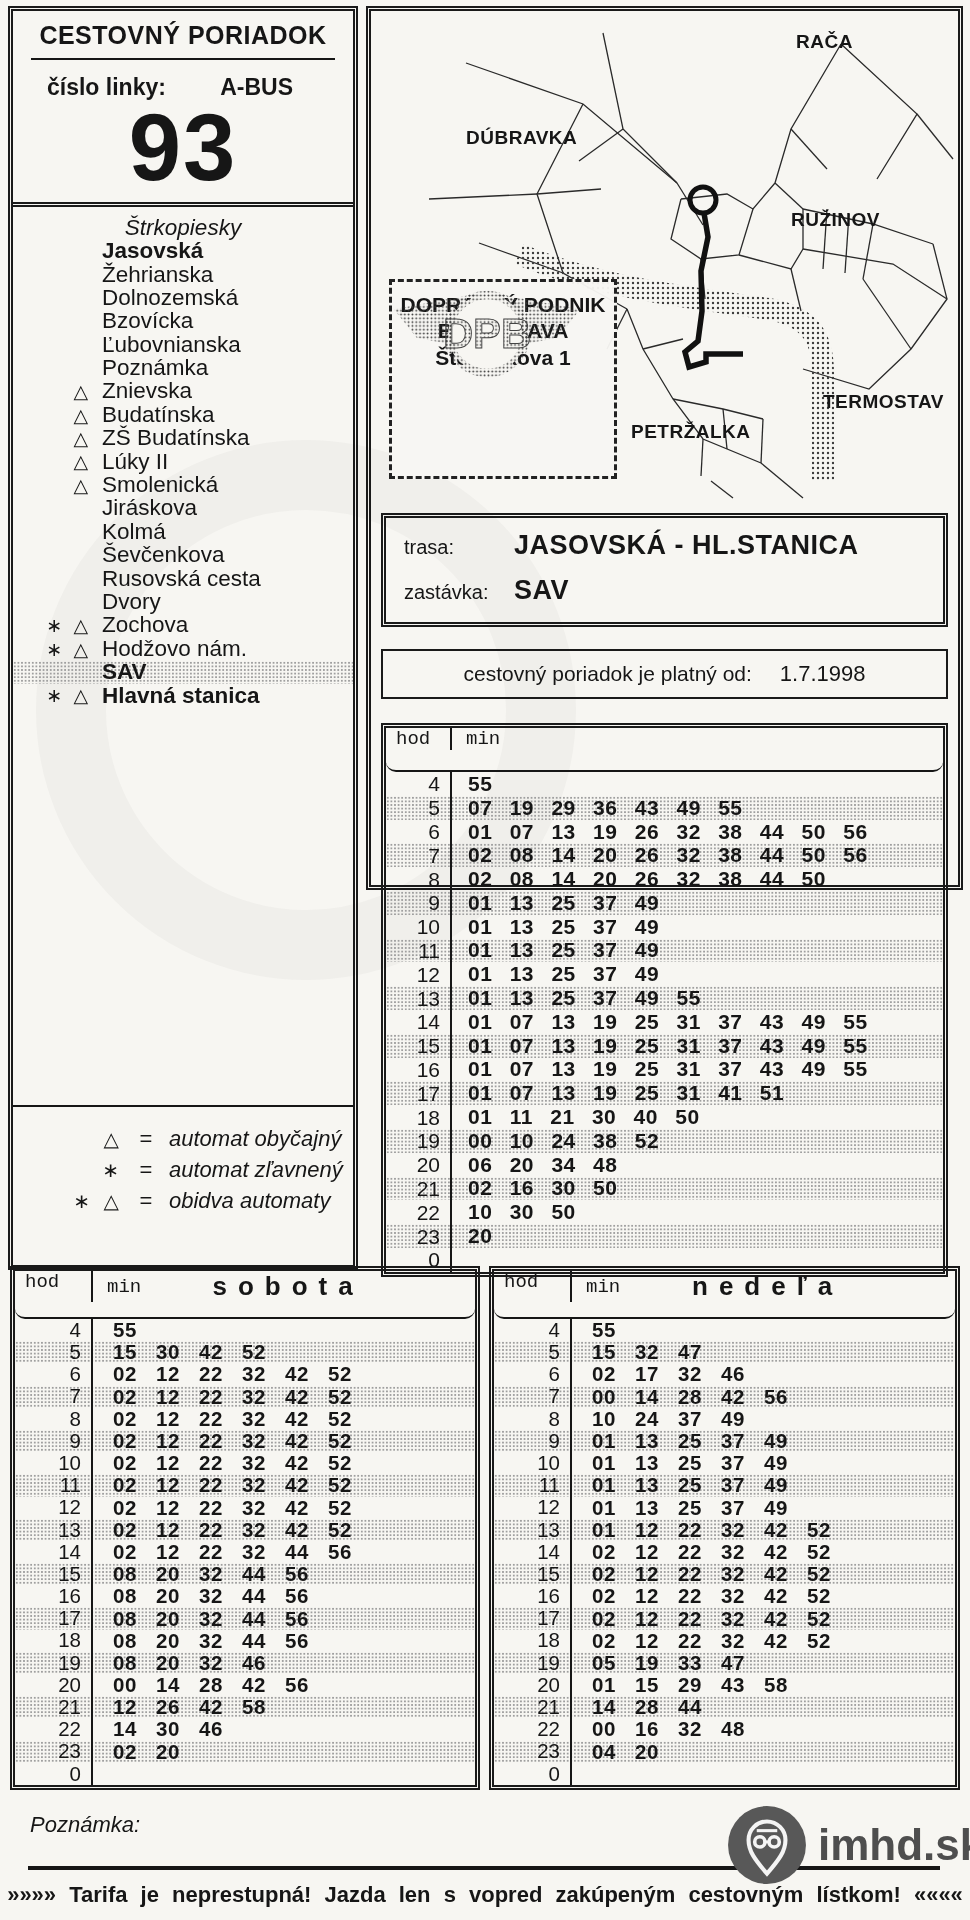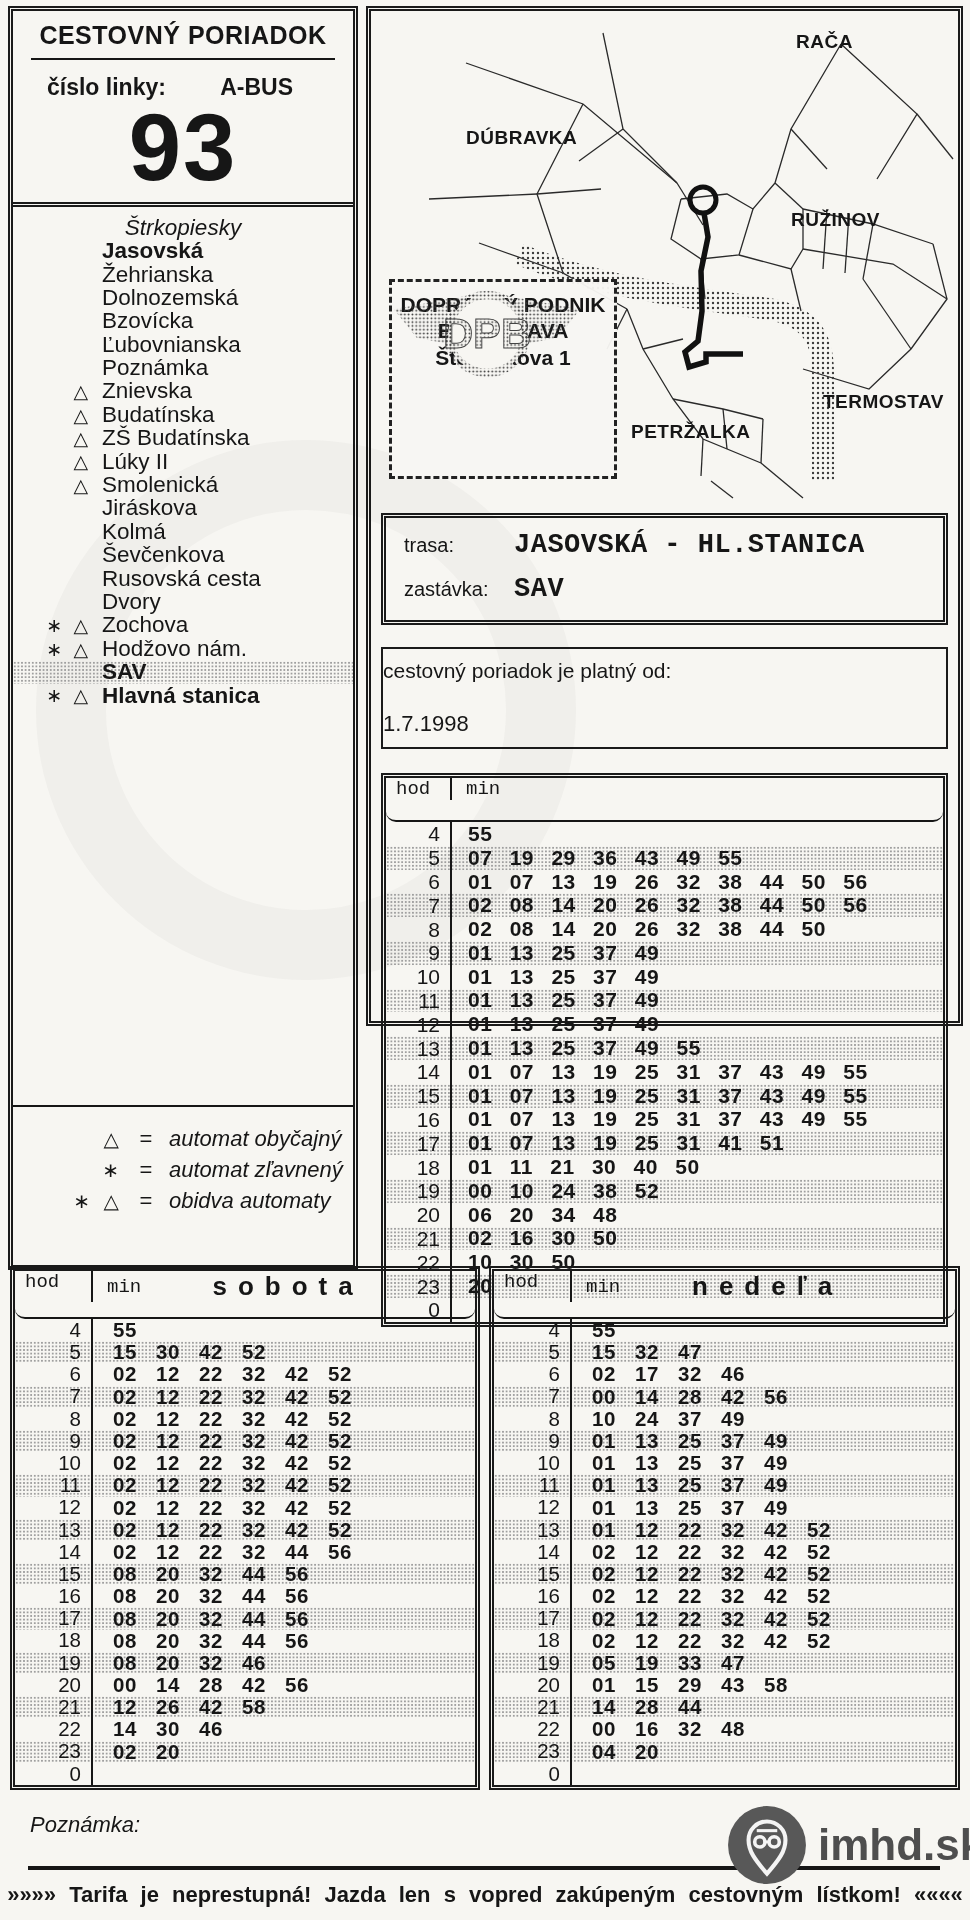--- a/index.html
+++ b/index.html
@@ -31,43 +31,43 @@
   .shadeband{background-image:radial-gradient(circle,#9f9f9f 0.9px,rgba(0,0,0,0) 1.15px);
     background-size:3.6px 3.6px;}
 
   .legend{height:160px;border-top:2px solid #161616;padding-top:16px;}
   .legend-row{display:flex;align-items:center;height:31px;font-size:22px;}
   .legend-sym{width:110px;text-align:right;font-size:20px;letter-spacing:4px;}
   .legend-eq{width:46px;text-align:center;}
   .legend-text{font-style:italic;}
 
   
-  #right-panel{left:366px;top:6px;width:597px;height:1020px;}
+  #right-panel{left:366px;top:6px;width:597px;height:884px;}
   .map-area{position:relative;height:488px;}
   .map-area svg{position:absolute;left:0;top:0;}
   .map-label{position:absolute;font-size:19px;font-weight:700;letter-spacing:0.5px;white-space:nowrap;}
   #lbl-raca{left:425px;top:20px;}
   #lbl-dubravka{left:55px;top:116px;margin-left:40px;}
   #lbl-ruzinov{left:420px;top:198px;}
   #lbl-termostav{left:452px;top:380px;}
   #lbl-petrzalka{left:260px;top:410px;}
 
   .dpb-box{position:absolute;left:18px;top:268px;width:228px;height:200px;border:3px dashed #222;
     background:rgba(247,246,242,0.96);text-align:center;padding-top:10px;}
   .dpb-line{font-size:21px;font-weight:700;line-height:1.25;}
   .dpb-box svg{margin-top:8px;}
 
   .info-box{border:5px double #1a1a1a;margin:14px 10px 0;padding:12px 18px 16px;}
   .info-row{display:flex;align-items:baseline;}
   .info-row + .info-row{margin-top:14px;}
   .info-label{width:110px;flex:none;font-size:20px;}
-  .info-value{font-size:27px;font-weight:700;letter-spacing:0.5px;font-family:Liberation Mono, monospace;}
+  .info-value{font-size:27px;font-weight:700;letter-spacing:0.5px;}
 
   .validity-box{border:2px solid #1a1a1a;margin:22px 10px 0;padding:10px 0;
-    display:flex;justify-content:center;align-items:baseline;gap:28px;flex-direction:column;}
+    display:flex;justify-content:center;align-items:baseline;gap:28px;}
   .validity-label{font-size:21px;}
   .validity-date{font-size:22px;font-weight:400;}
 
   
   .ttable{border:5px double #1a1a1a;}
   #weekday-table{margin:24px 10px 0;}
   .t-head{display:flex;align-items:flex-start;border-bottom:2px solid #161616;height:44px;border-radius:10px;}
   .t-hodcell{width:64px;flex:none;display:flex;align-items:center;padding-left:10px;
     font-family:"Liberation Mono","DejaVu Sans Mono",monospace;font-size:19px;}
   .t-rest{flex:1;border-left:2px solid #161616;display:flex;align-items:center;}

